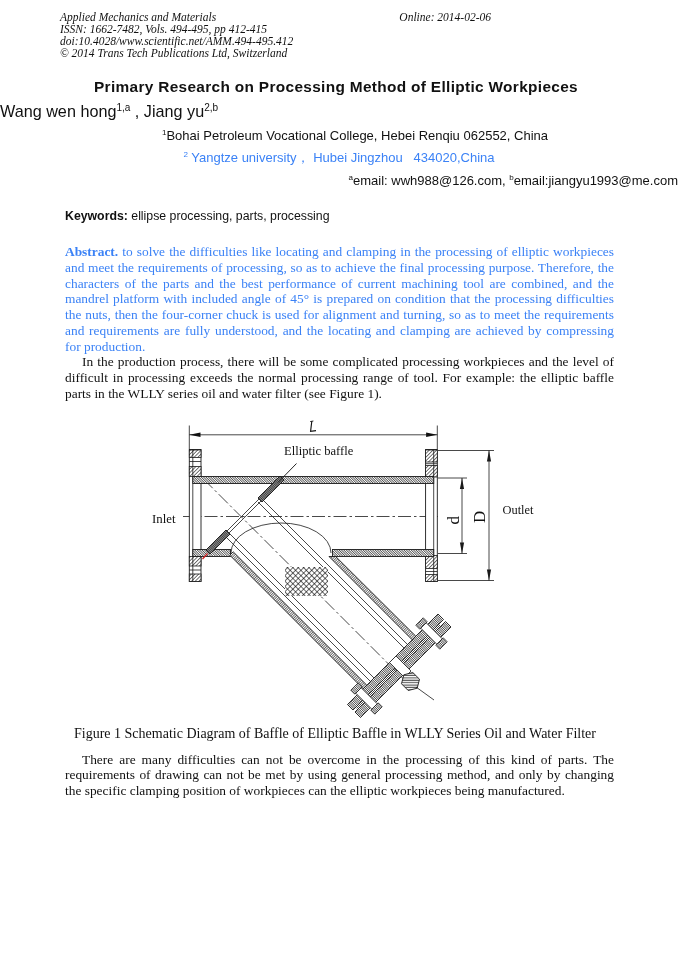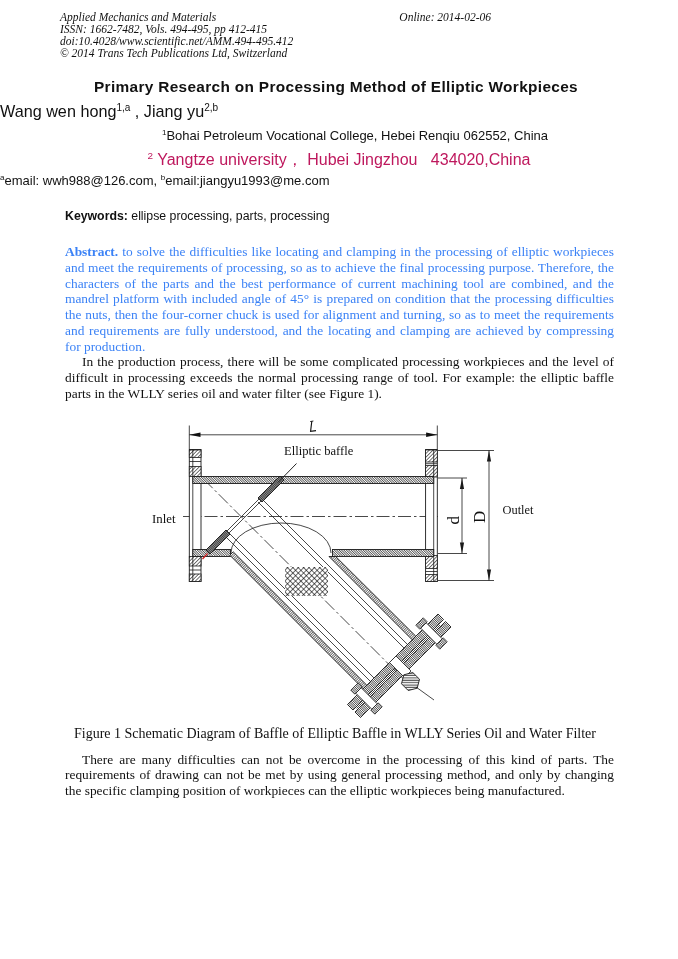--- a/index.html
+++ b/index.html
@@ -20,23 +20,23 @@
 </div>
 
 <div class="abs serif" style="right:61px;top:12.4px;font-style:italic;font-size:11.5px;line-height:11.8px;color:#111;">Online: 2014-02-06</div>
 
 <div class="abs sans" style="left:-3px;top:78.7px;width:678px;text-align:center;font-weight:bold;font-size:15.4px;letter-spacing:0.33px;line-height:1;color:#111;">Primary&nbsp;Research on Processing Method of Elliptic Workpieces</div>
 
 <div class="abs sans" style="left:0;top:103.3px;width:678px;text-align:left;font-size:16.2px;line-height:1;color:#111;">Wang wen hong<sup>1,a</sup> , Jiang yu<sup>2,b</sup></div>
 
 <div class="abs sans" style="left:16px;top:128.7px;width:678px;text-align:center;font-size:13px;line-height:1;color:#111;"><sup>1</sup>Bohai Petroleum Vocational College, Hebei Renqiu 062552, China</div>
 
-<div class="abs sans" style="left:0;top:150.7px;width:678px;text-align:center;font-size:16px;line-height:1;color:#be185d;"><sup>2</sup> Yangtze university， Hubei Jingzhou&nbsp;&nbsp;&nbsp;434020,China</div>
-
-<div class="abs sans" style="left:0;top:173.7px;width:678px;text-align:left;font-size:13px;line-height:1;color:#111;"><sup>a</sup>email: wwh988@126.com, <sup>b</sup>email:jiangyu1993@me.com</div>
+<div class="abs sans" style="left:0;top:150.7px;width:678px;text-align:center;font-size:13px;line-height:1;color:#3b82f6;"><sup>2</sup> Yangtze university， Hubei Jingzhou&nbsp;&nbsp;&nbsp;434020,China</div>
+
+<div class="abs sans" style="left:0;top:173.7px;width:678px;text-align:right;font-size:13px;line-height:1;color:#111;"><sup>a</sup>email: wwh988@126.com, <sup>b</sup>email:jiangyu1993@me.com</div>
 
 <div class="abs sans" style="left:65px;top:209px;font-size:12.3px;color:#111;"><b>Keywords:</b> ellipse processing, parts, processing</div>
 
 <div class="abs serif" style="left:65px;top:244px;width:549px;font-size:13.4px;line-height:15.75px;color:#3b82f6;">
 <div style="text-align:justify;text-align-last:justify;"><b>Abstract.</b> to solve the difficulties like locating and clamping in the processing of elliptic workpieces</div>
 <div style="text-align:justify;text-align-last:justify;">and meet the requirements of processing, so as to achieve the final processing purpose. Therefore, the</div>
 <div style="text-align:justify;text-align-last:justify;">characters of the parts and the best performance of current machining tool are combined, and the</div>
 <div style="text-align:justify;text-align-last:justify;">mandrel platform with included angle of 45° is prepared on condition that the processing difficulties</div>
 <div style="text-align:justify;text-align-last:justify;">the nuts, then the four-corner chuck is used for alignment and turning, so as to meet the requirements</div>
 <div style="text-align:justify;text-align-last:justify;">and requirements are fully understood, and the locating and clamping are achieved by compressing</div>

